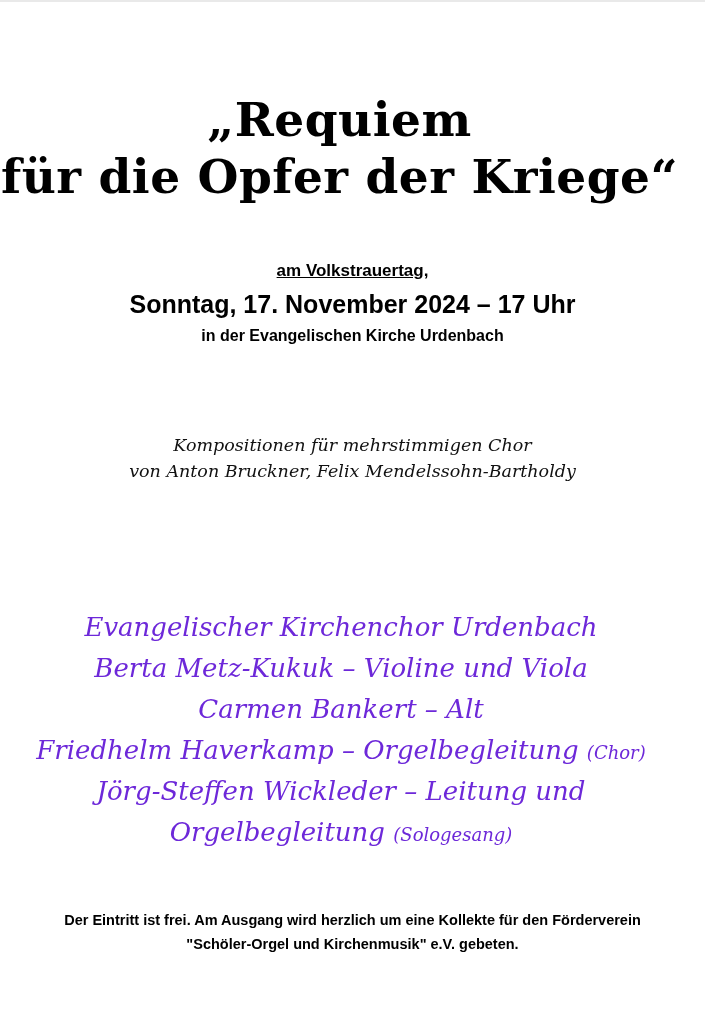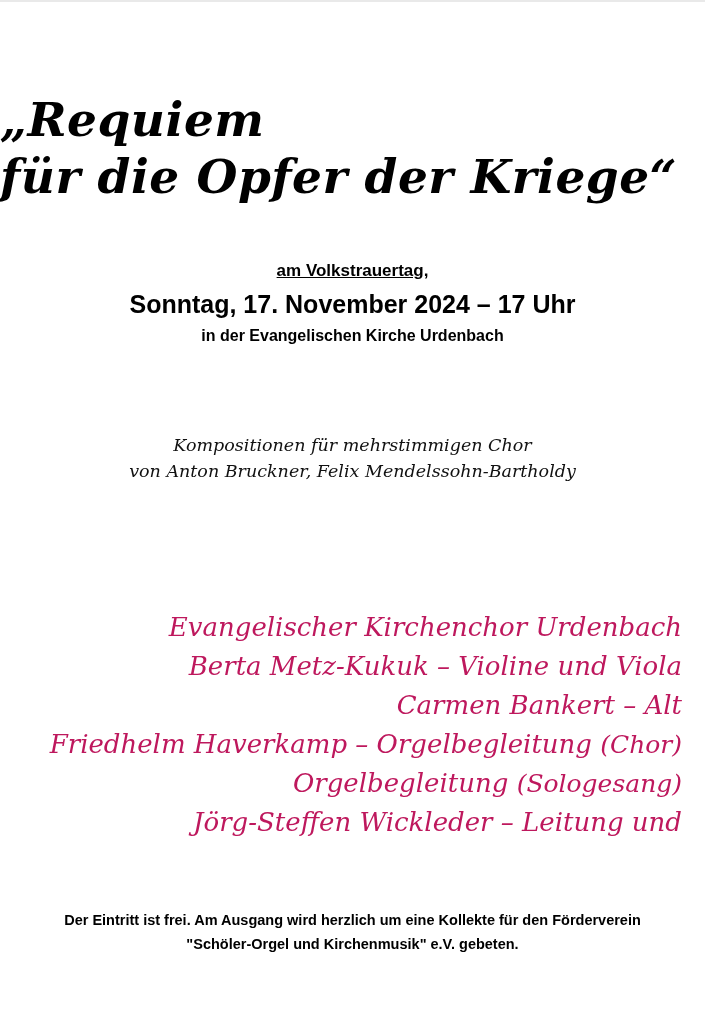--- a/index.html
+++ b/index.html
@@ -30,22 +30,22 @@
     height: 2px;
     background: #e9e9e9;
   }
 
   
   .title-block {
     position: absolute;
     top: 92px;
     left: 0;
     width: 679px;
+    text-align: center;
     font-family: "DejaVu Serif", serif;
-    font-style: italic;
     font-weight: bold;
     color: #000;
   }
   .title-line1 {
     font-size: 47px;
     line-height: 56px;
     letter-spacing: 0.5px;
   }
   .title-line2 {
     font-size: 47px;
@@ -95,32 +95,32 @@
     line-height: 26px;
     white-space: nowrap;
   }
 
   
   .performers-block {
     position: absolute;
     top: 608px;
     left: 0;
     width: 682px;
-    text-align: right;
+    text-align: center;
     font-family: "DejaVu Serif", serif;
     font-style: italic;
-    color: #be185d;
+    color: #6d28d9;
   }
   .performers-block .pfline {
     font-size: 26px;
     line-height: 38px;
     white-space: nowrap;
   }
   .performers-block .sub {
-    font-size: 25px;
+    font-size: 18px;
   }
 
   
   .footer-block {
     position: absolute;
     top: 908px;
     left: 0;
     width: 705px;
     text-align: center;
     font-family: "Liberation Sans", sans-serif;
@@ -162,24 +162,24 @@
     <div class="pfline">
       <span>Berta Metz-Kukuk – Violine und Viola</span><span class="sub"></span>
     </div>
     <div class="pfline">
       <span>Carmen Bankert – Alt</span><span class="sub"></span>
     </div>
     <div class="pfline">
       <span>Friedhelm Haverkamp – Orgelbegleitung </span><span class="sub">(Chor)</span>
     </div>
     <div class="pfline">
-      <span>Orgelbegleitung </span><span class="sub">(Sologesang)</span>
+      <span>Jörg-Steffen Wickleder – Leitung und</span><span class="sub"></span>
     </div>
     <div class="pfline">
-      <span>Jörg-Steffen Wickleder – Leitung und</span><span class="sub"></span>
+      <span>Orgelbegleitung </span><span class="sub">(Sologesang)</span>
     </div>
   </div>
 
   <div class="footer-block">
     <div class="fline">Der Eintritt ist frei.  Am Ausgang wird  herzlich um eine Kollekte für den Förderverein</div>
     <div class="fline">"Schöler-Orgel und Kirchenmusik"  e.V. gebeten.</div>
   </div>
 
 </div>
 

